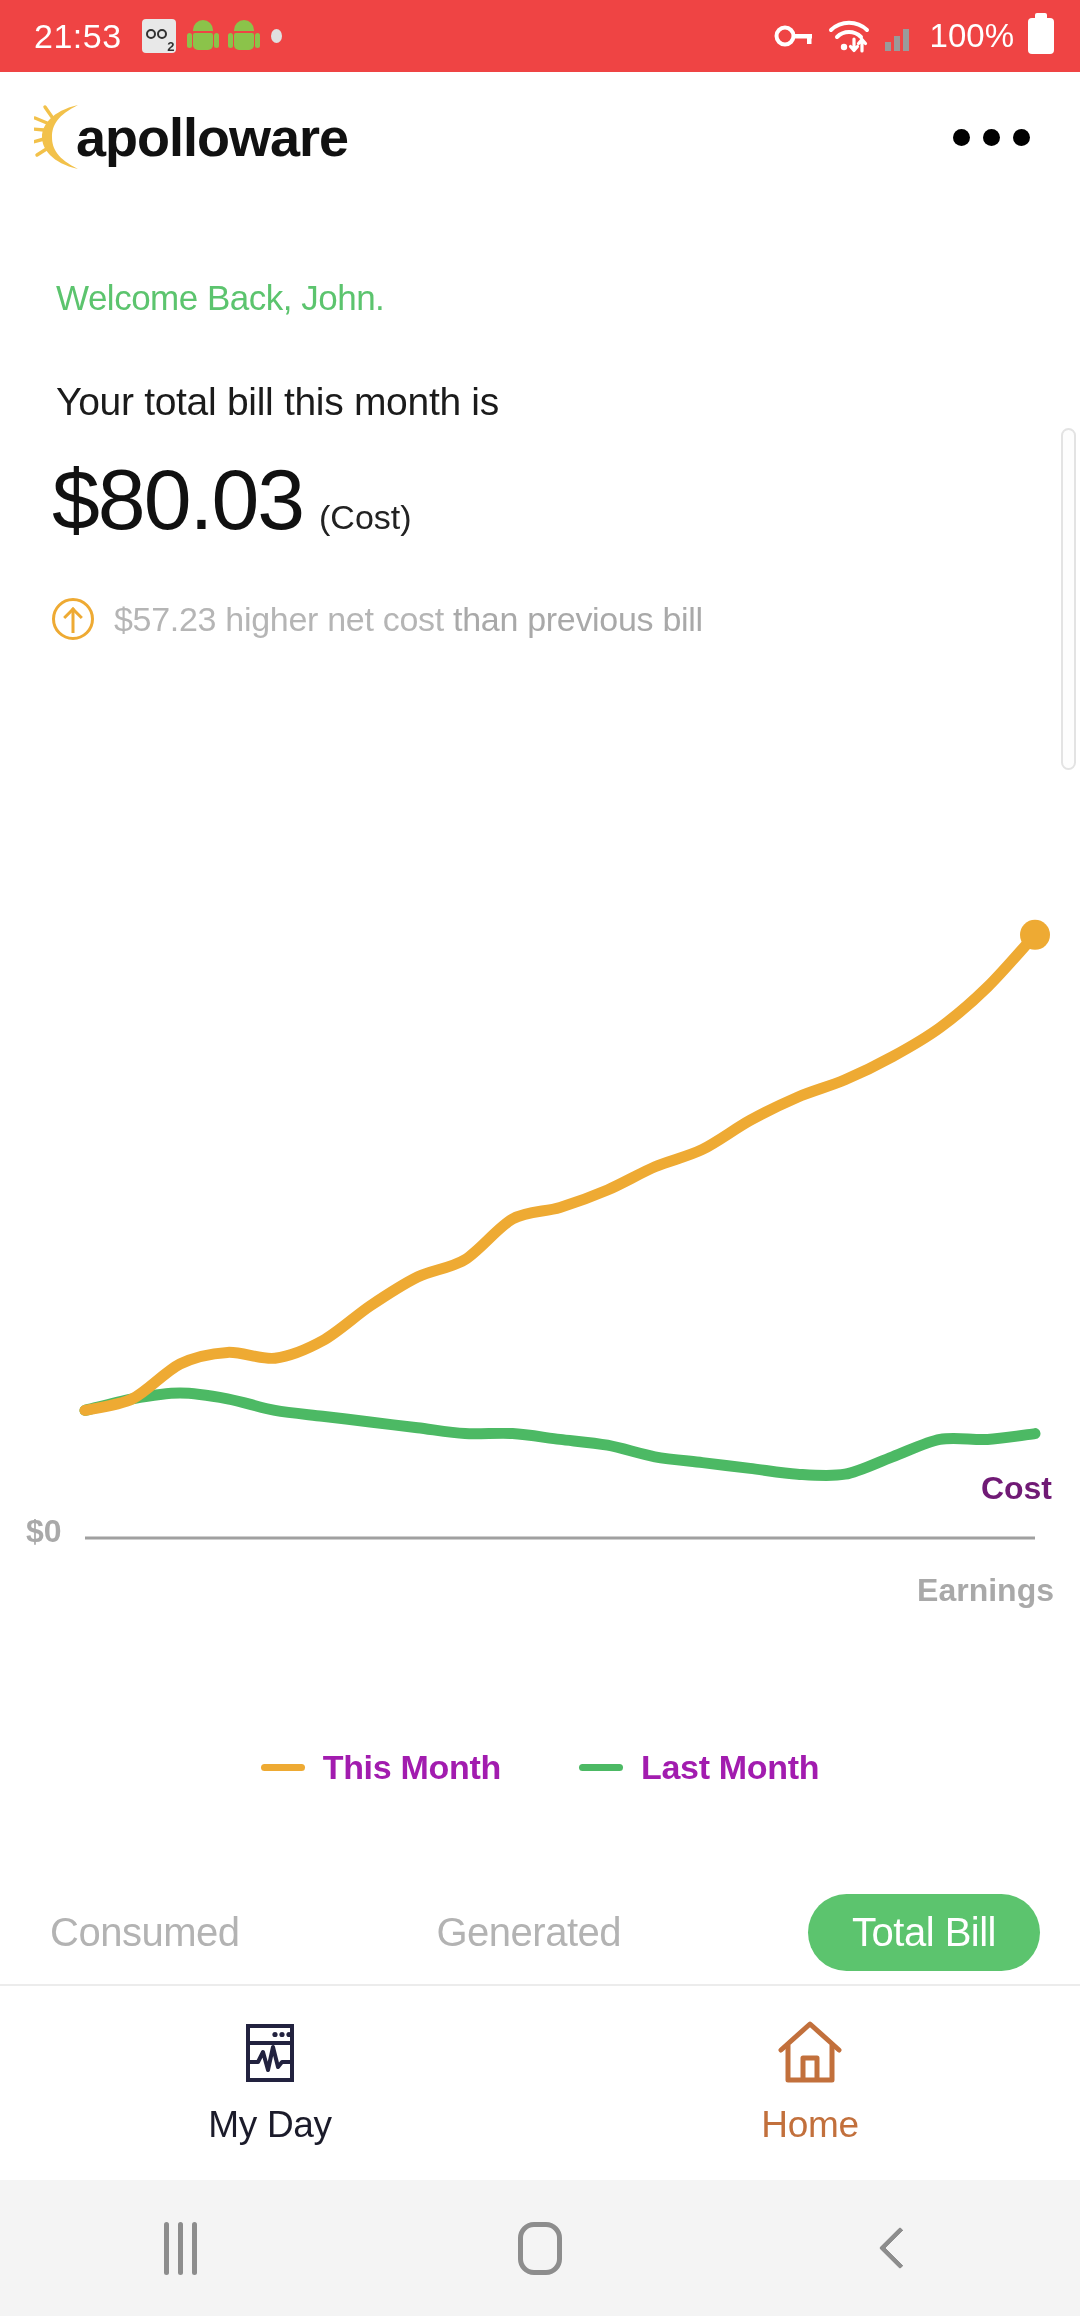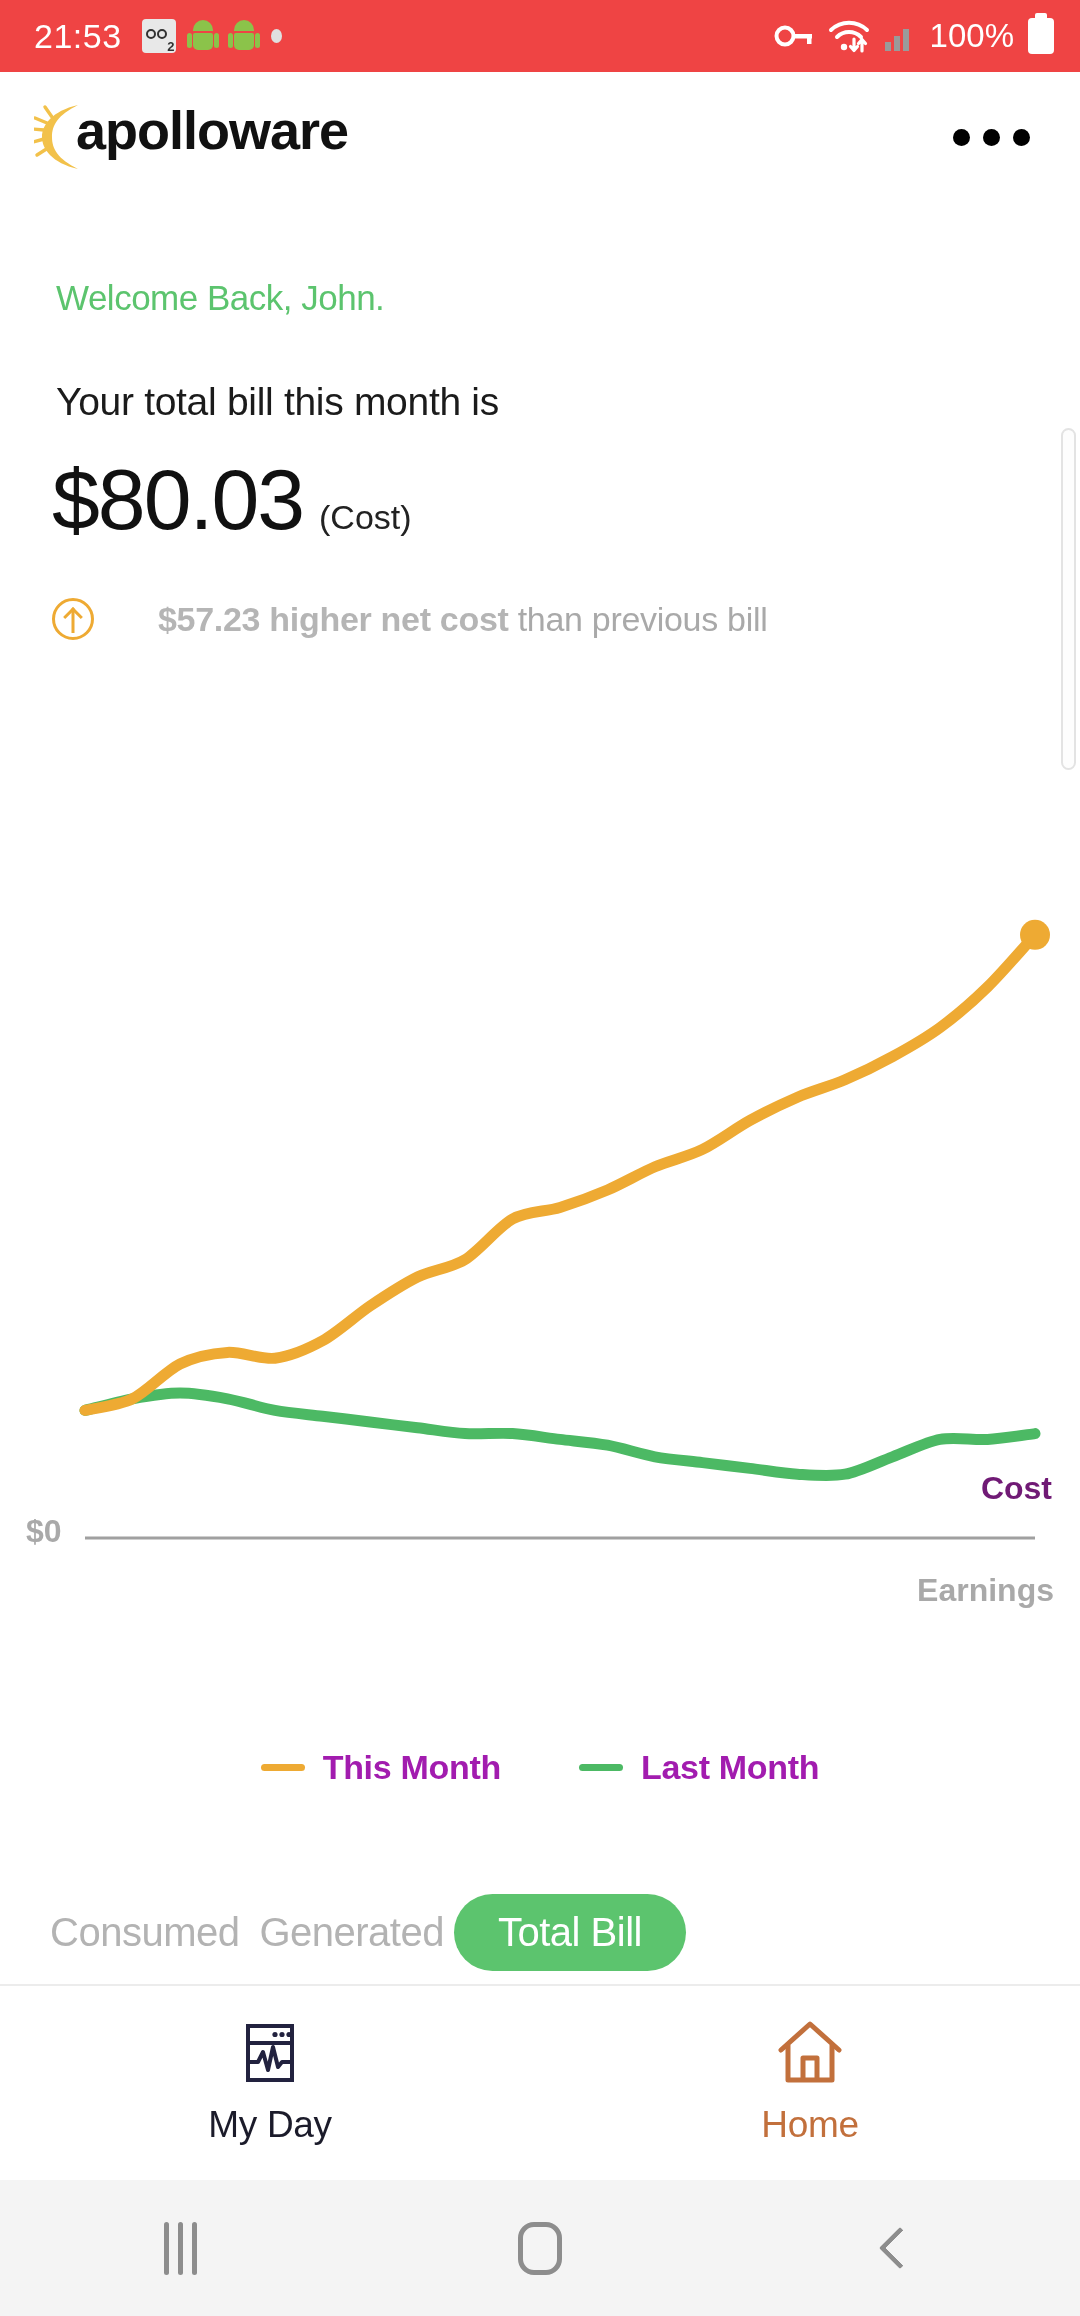--- a/index.html
+++ b/index.html
@@ -62,21 +62,21 @@
   .battery:before{
     content:""; position:absolute; top:-5px; left:7px; width:12px; height:5px;
     background:#fff; border-radius:2px 2px 0 0;
   }
 
   
   .app-header{
     position:absolute; top:72px; left:0; width:1080px; height:130px;
     display:flex; align-items:center; padding:0 36px 0 34px;
   }
-  .logo-wrap{ display:flex; align-items:flex-start; }
+  .logo-wrap{ display:flex; align-items:center; }
   .logo-text{
     font-size:54px; font-weight:bold; color:#111; letter-spacing:-1px;
     font-family:"Liberation Sans", sans-serif;
   }
   .kebab{ margin-left:auto; display:flex; gap:13px; align-items:center; padding:14px; }
   .kebab i{ width:17px; height:17px; border-radius:50%; background:#000; display:block; }
 
   
   .welcome{
     position:absolute; top:278px; left:56px;
@@ -102,21 +102,21 @@
   .delta-arrow:before{
     content:""; position:absolute; left:50%; top:10px; width:3px; height:22px;
     background:#eeaa33; transform:translateX(-50%);
   }
   .delta-arrow:after{
     content:""; position:absolute; left:50%; top:9px;
     width:11px; height:11px; border-left:3px solid #eeaa33; border-top:3px solid #eeaa33;
     transform:translateX(-50%) rotate(45deg);
   }
   .delta-text{ margin-left:20px; font-size:34px; color:#a9a9a9; letter-spacing:-.3px; }
-  .delta-text b{ color:#b5b5b5; font-weight:bold;margin-left:44px; }
+  .delta-text b{ color:#b5b5b5; font-weight:normal; }
 
   
   .scroll-track{
     position:absolute; left:1061px; top:428px; width:15px; height:342px;
     border:2px solid #e3e3e3; border-radius:9px; background:#fdfdfd;
   }
 
   
   .chart{
     position:absolute; left:0; top:790px; width:1080px; height:820px;
@@ -140,21 +140,21 @@
     position:absolute; top:1748px; left:0; width:1080px;
     display:flex; justify-content:center; gap:78px; align-items:center;
   }
   .legend-item{ display:flex; align-items:center; gap:18px; }
   .legend-swatch{ width:44px; height:7px; border-radius:4px; display:block; }
   .legend-label{ font-size:34px; font-weight:bold; color:#a21caf; letter-spacing:-.3px; }
 
   
   .tabs{
     position:absolute; top:1880px; left:0; width:1080px; height:104px;
-    display:flex; align-items:center; justify-content:flex-start; padding:0 40px;
+    display:flex; align-items:center; justify-content:space-between; padding:0 40px;
   }
   .tab{
     font-size:40px; color:#b3b3b3; letter-spacing:-.5px;
     padding:14px 10px; border-radius:44px;
   }
   .tab.active{
     background:#5cc46e; color:#ffffff; padding:16px 44px;
   }
 
   

